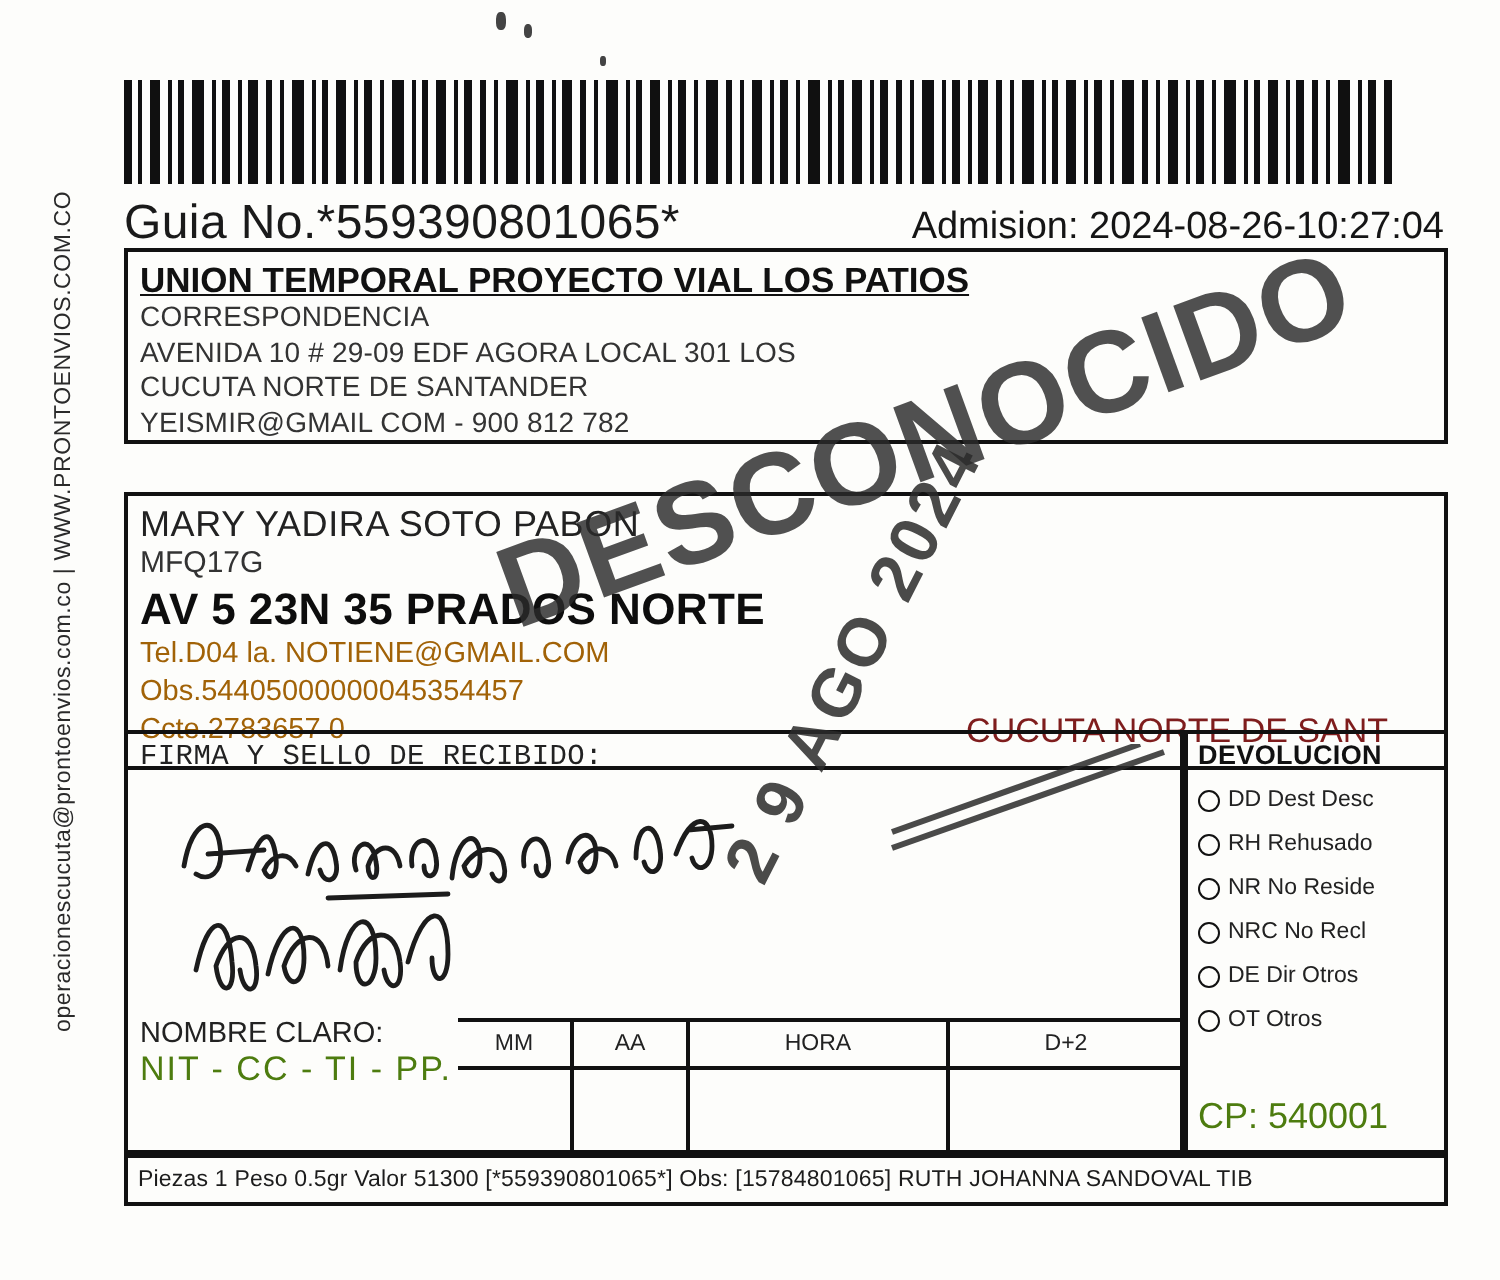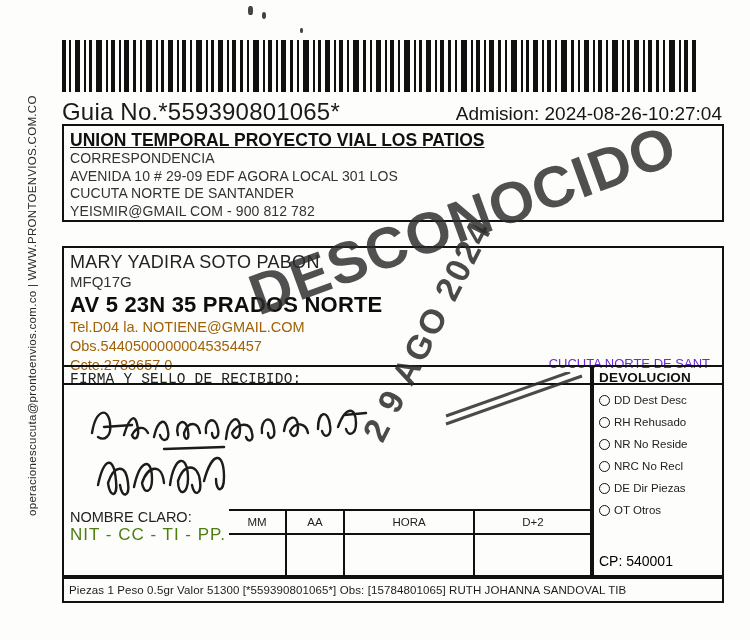--- a/index.html
+++ b/index.html
@@ -123,24 +123,24 @@
     font-size: 14.5px;
     line-height: 19px;
     color: #a16207;
   }
   #dest-city-row {
     position: relative;
     height: 19px;
   }
   #dest-city {
     position: absolute;
-    right: 6px;
+    right: 22px;
     top: 0;
-    font-size: 13px;
-    color: #6d28d9;
+    font-size: 17px;
+    color: #7f1d1d;
   }
 
   
   #firma-box {
     left: 62px; top: 365px;
     width: 530px; height: 212px;
     padding: 4px 6px 0 6px;
   }
   #firma-title {
     font-size: 14.5px;
@@ -229,22 +229,22 @@
   .dev-circle {
     width: 9px; height: 9px;
     border: 1.6px solid #111;
     border-radius: 50%;
     flex: 0 0 auto;
   }
   #cp-text {
     position: absolute;
     left: 5px;
     bottom: 6px;
-    font-size: 14px;
-    color: #000000;
+    font-size: 18px;
+    color: #4d7c0f;
   }
 
   
   #bottom-strip {
     position: absolute;
     left: 62px; top: 577px;
     width: 662px; height: 26px;
     border: 2px solid #111;
     box-sizing: border-box;
     display: flex;
@@ -494,21 +494,21 @@
     <div class="dev-item">
       <span class="dev-circle"></span>
       <span>NR No Reside</span>
     </div>
     <div class="dev-item">
       <span class="dev-circle"></span>
       <span>NRC No Recl</span>
     </div>
     <div class="dev-item">
       <span class="dev-circle"></span>
-      <span>DE Dir Piezas</span>
+      <span>DE Dir Otros</span>
     </div>
     <div class="dev-item">
       <span class="dev-circle"></span>
       <span>OT Otros</span>
     </div>
 
     <div id="cp-text">CP: 540001</div>
   </div>
 
   <div id="bottom-strip">Piezas 1 Peso 0.5gr Valor 51300  [*559390801065*] Obs: [15784801065] RUTH JOHANNA SANDOVAL TIB</div>

